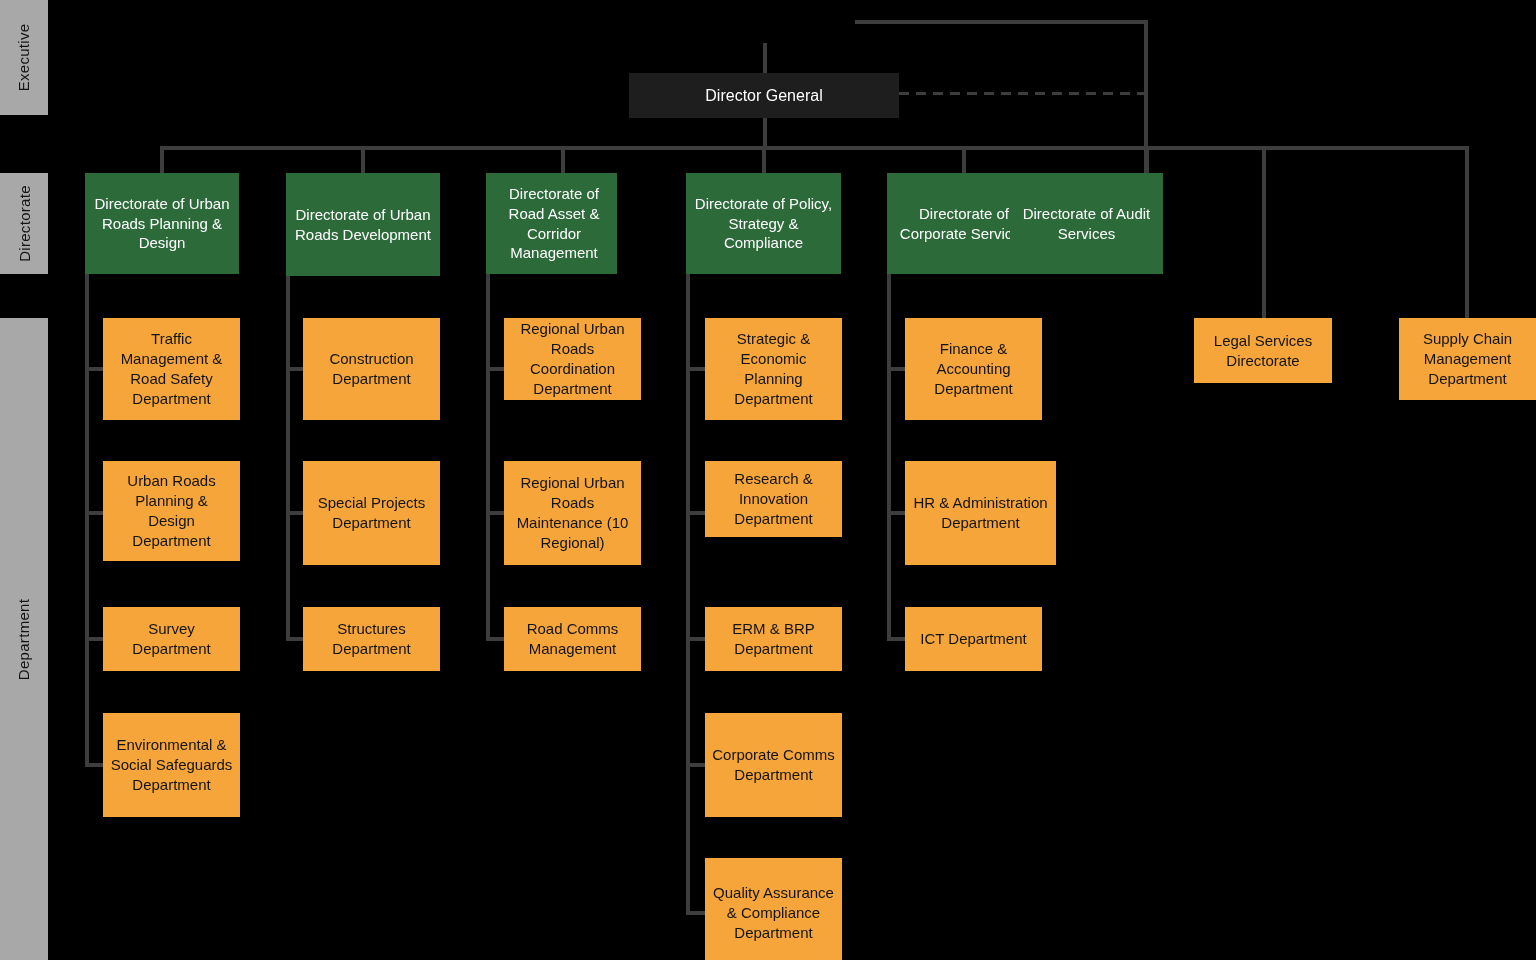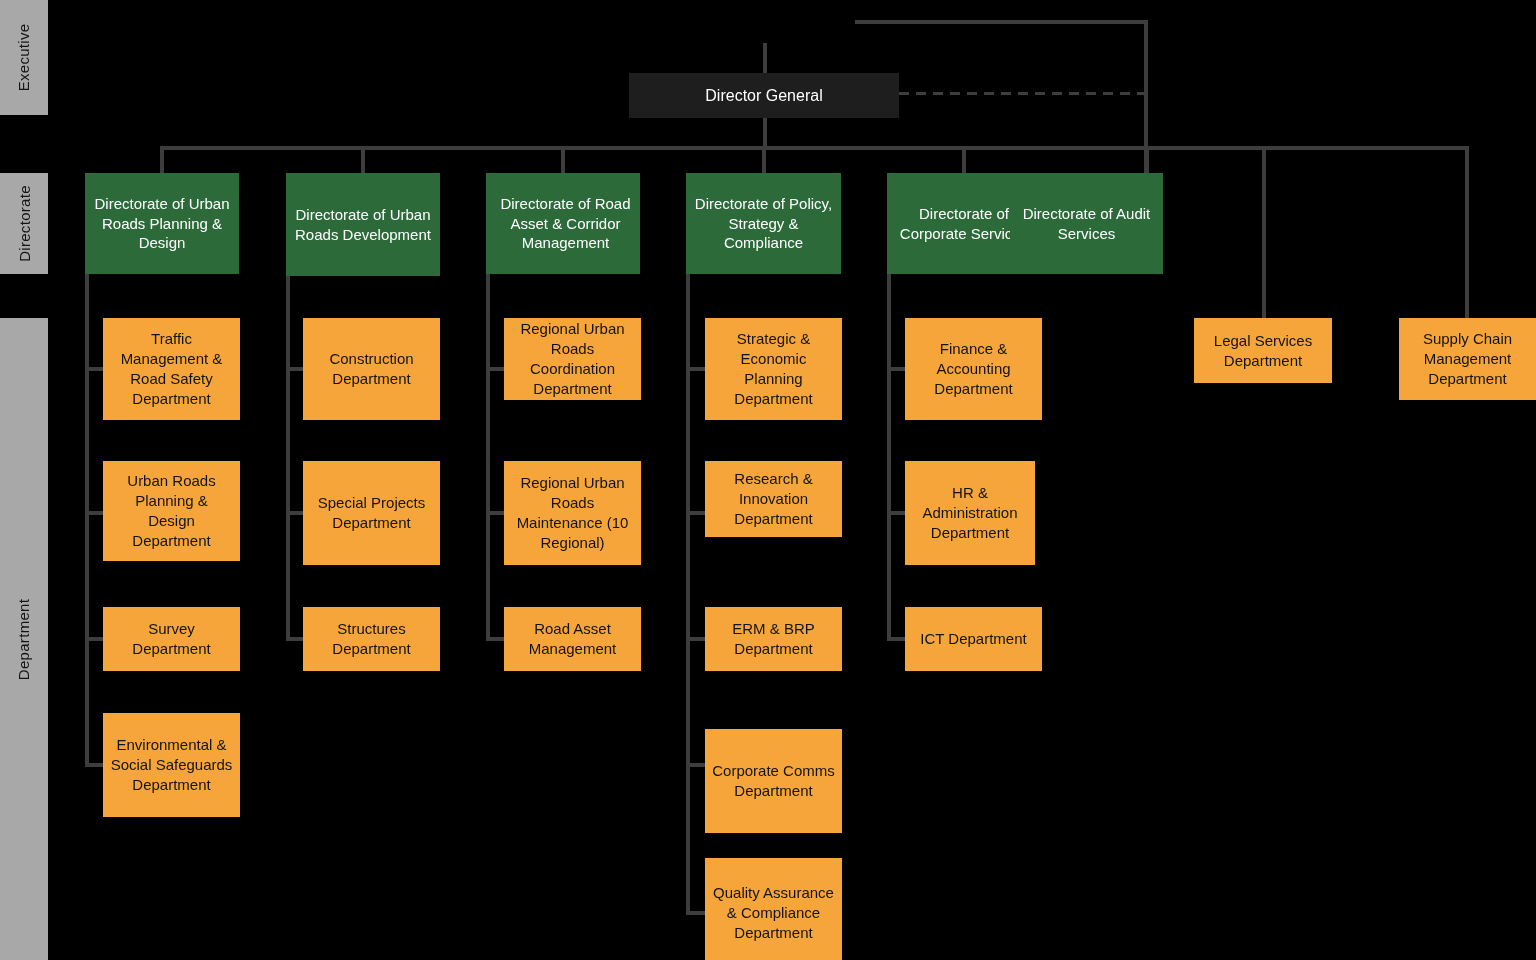--- a/index.html
+++ b/index.html
@@ -134,67 +134,67 @@
       </div>
       <div class="node dept" style="left: 303px; top: 318px; width: 137px; height: 102px;">
         <span>Construction Department</span>
       </div>
       <div class="node dept" style="left: 303px; top: 461px; width: 137px; height: 104px;">
         <span>Special Projects Department</span>
       </div>
       <div class="node dept" style="left: 303px; top: 607px; width: 137px; height: 64px;">
         <span>Structures Department</span>
       </div>
-      <div class="node dir" style="left: 486px; top: 173px; width: 154px; height: 101px; padding-left: 12px;">
+      <div class="node dir" style="left: 486px; top: 173px; width: 131px; height: 101px; padding-left: 12px;">
         <span>Directorate of Road Asset &amp; Corridor Management</span>
       </div>
       <div class="node dept" style="left: 504px; top: 318px; width: 137px; height: 82px;">
         <span>Regional Urban Roads Coordination Department</span>
       </div>
       <div class="node dept" style="left: 504px; top: 461px; width: 137px; height: 104px;">
         <span>Regional Urban Roads Maintenance (10 Regional)</span>
       </div>
       <div class="node dept" style="left: 504px; top: 607px; width: 137px; height: 64px;">
-        <span>Road Asset Management</span>
+        <span>Road Comms Management</span>
       </div>
       <div class="node dir" style="left: 686px; top: 173px; width: 155px; height: 101px;">
         <span>Directorate of Policy, Strategy &amp; Compliance</span>
       </div>
       <div class="node dept" style="left: 705px; top: 318px; width: 137px; height: 102px;">
         <span>Strategic &amp; Economic Planning Department</span>
       </div>
       <div class="node dept" style="left: 705px; top: 461px; width: 137px; height: 76px;">
         <span>Research &amp; Innovation Department</span>
       </div>
       <div class="node dept" style="left: 705px; top: 607px; width: 137px; height: 64px;">
         <span>ERM &amp; BRP Department</span>
       </div>
-      <div class="node dept" style="left: 705px; top: 713px; width: 137px; height: 104px; margin-top: 16px;">
+      <div class="node dept" style="left: 705px; top: 713px; width: 137px; height: 104px;">
         <span>Corporate Comms Department</span>
       </div>
       <div class="node dept" style="left: 705px; top: 858px; width: 137px; height: 110px;">
         <span>Quality Assurance &amp; Compliance Department</span>
       </div>
       <div class="node dir" style="left: 887px; top: 173px; width: 154px; height: 101px;">
         <span>Directorate of Corporate Services</span>
       </div>
       <div class="node dept" style="left: 905px; top: 318px; width: 137px; height: 102px;">
         <span>Finance &amp; Accounting Department</span>
       </div>
-      <div class="node dept" style="left: 905px; top: 461px; width: 130px; height: 104px;">
+      <div class="node dept" style="left: 905px; top: 461px; width: 151px; height: 104px;">
         <span>HR &amp; Administration Department</span>
       </div>
       <div class="node dept" style="left: 905px; top: 607px; width: 137px; height: 64px;">
         <span>ICT Department</span>
       </div>
       <div class="node dir" style="left: 1010px; top: 173px; width: 153px; height: 101px;">
         <span>Directorate of Audit Services</span>
       </div>
       <div class="node dept" style="left: 1194px; top: 318px; width: 138px; height: 65px;">
-        <span>Legal  Services Department</span>
+        <span>Legal  Services Directorate</span>
       </div>
       <div class="node dept" style="left: 1399px; top: 318px; width: 137px; height: 82px;">
         <span>Supply Chain Management Department</span>
       </div>
     </div>
   <div id="bands">
       <div class="band" style="top: 0px; height: 115px;">
         <span>Executive</span>
       </div>
       <div class="band" style="top: 173px; height: 101px;">

